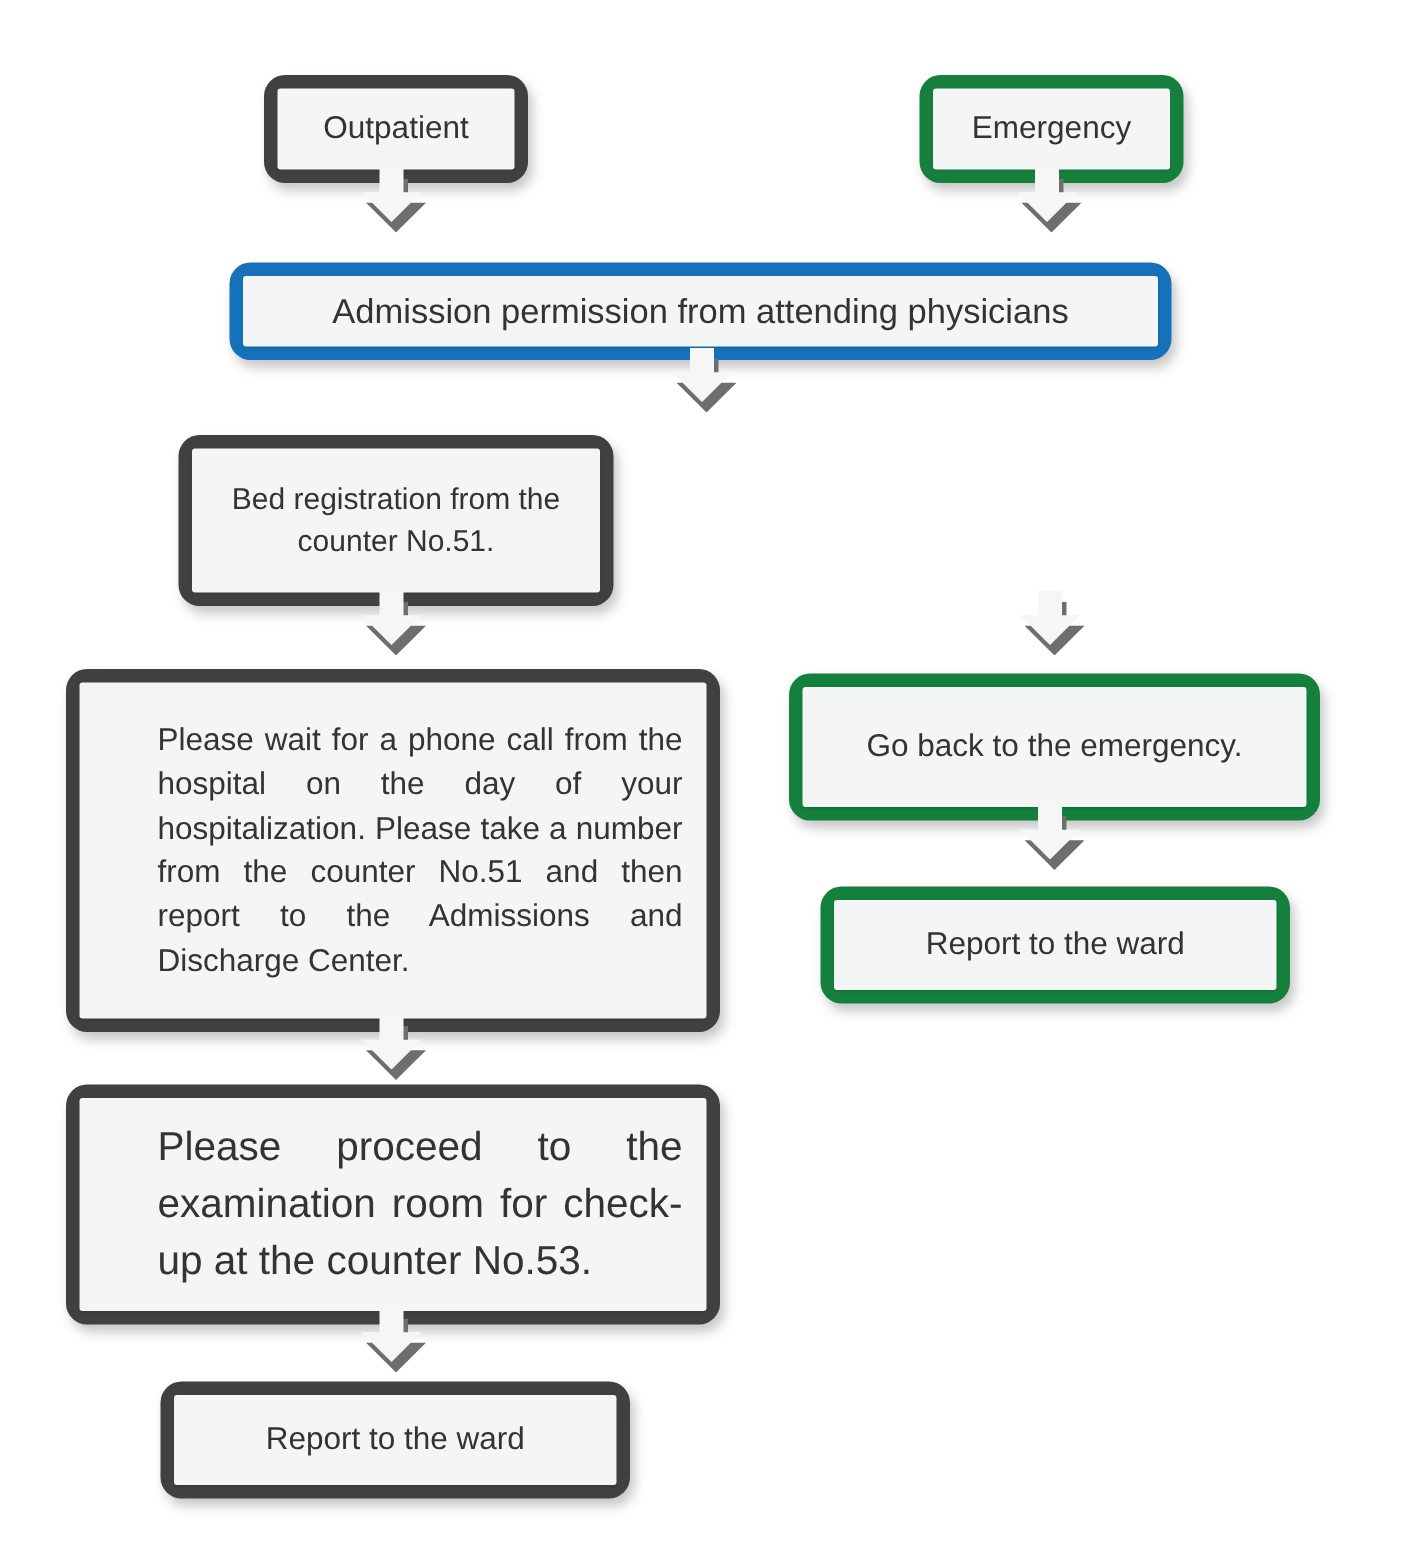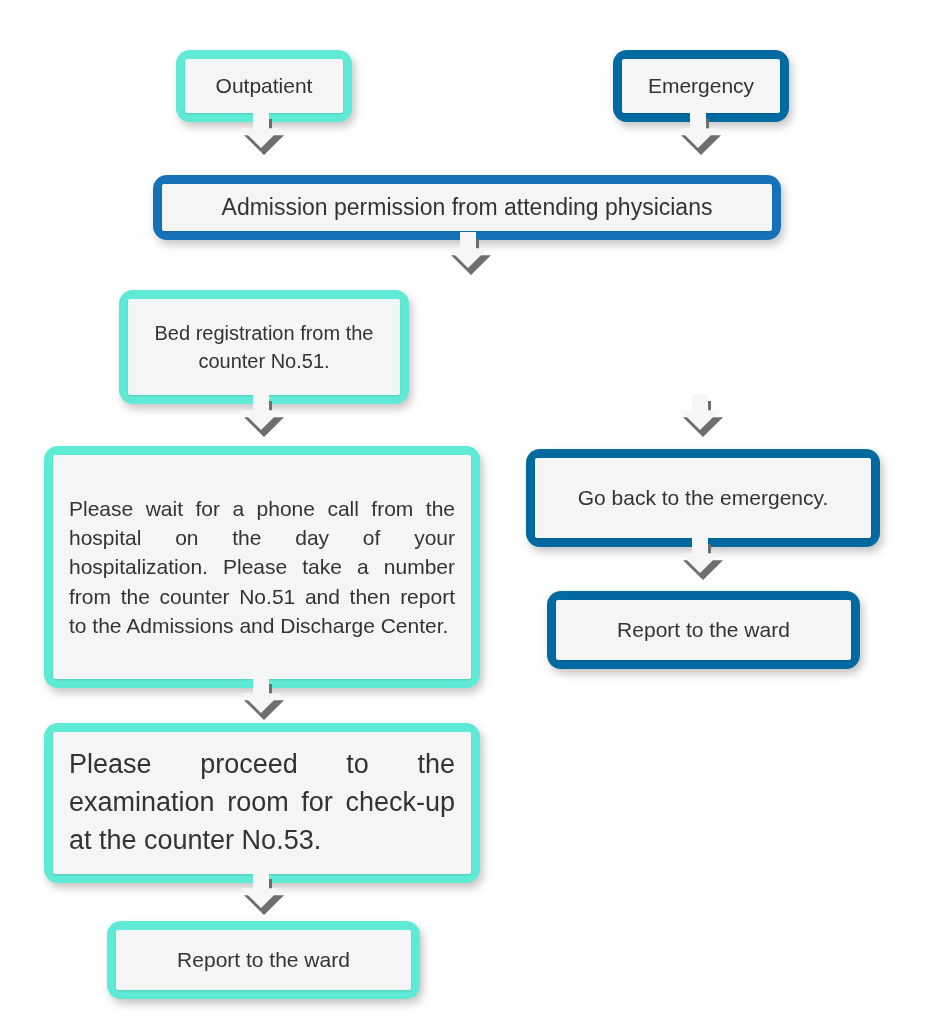--- a/index.html
+++ b/index.html
@@ -40,27 +40,27 @@
   }
   .node .panel .txt {
     display: block;
     width: 100%;
     padding: 0 10px;
     box-sizing: border-box;
     line-height: 1.40;
   }
 
   
-  .c-cyan  { background: #5eead4; }
-  .c-teal  { background: #0369a1; }
+  .c-cyan  { background: #404040; }
+  .c-teal  { background: #15803d; }
   .c-blue  { background: #1571b9; }
 
   
   .a-center .txt { text-align: center; }
-  .a-justify .txt { text-align: justify; text-align-last: left; }
+  .a-justify .txt { text-align: justify; text-align-last: left; margin-left: 36px; }
 
   
   .arrow {
     position: absolute;
     width: 46px;
     height: 44px;
   }
   
   .arrow .sh {
     position: absolute;

